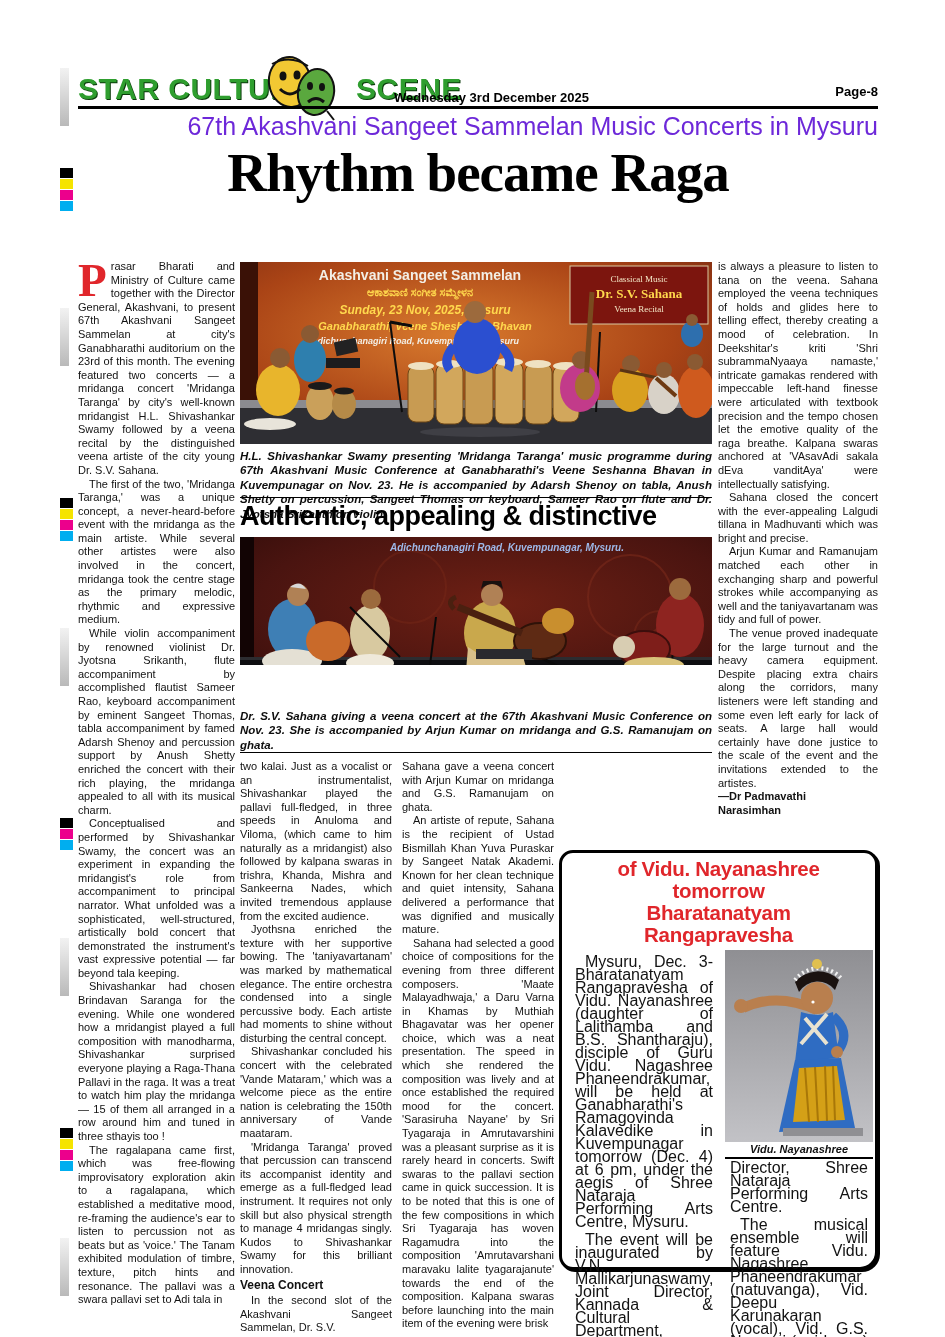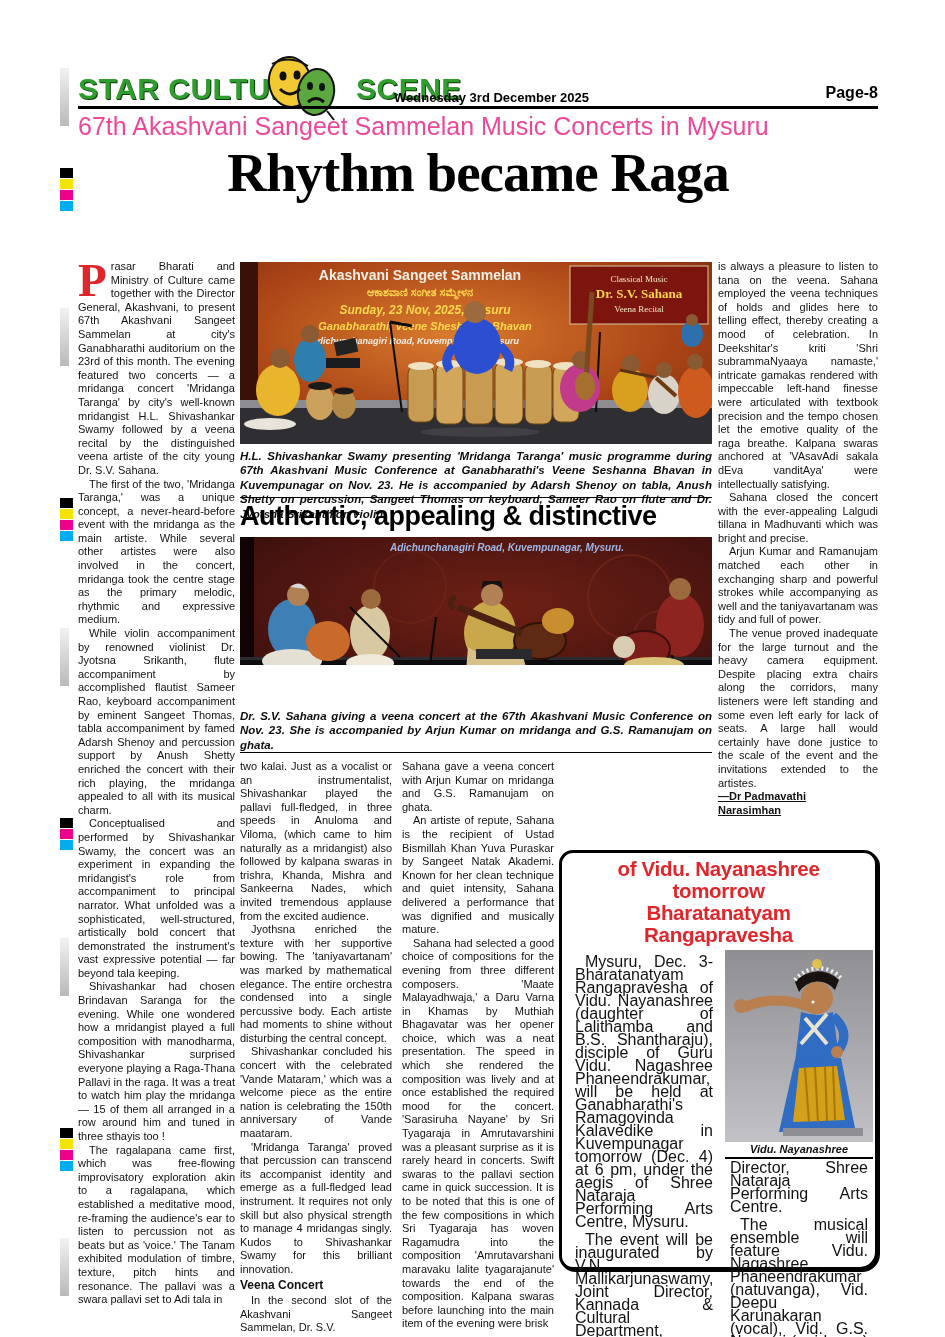--- a/index.html
+++ b/index.html
@@ -6,37 +6,37 @@
   .page{position:relative;width:945px;height:1337px;background:#ffffff;margin:0 auto;
         font-family:"Liberation Sans",sans-serif;overflow:hidden;color:#111;}
   
   .masthead{position:absolute;left:78px;top:70px;width:800px;height:38px;}
   .brand{position:absolute;top:2px;font-weight:bold;font-size:30px;letter-spacing:.5px;
          color:#2f9e2f;text-shadow:1px 1px 0 #0a3a0a;font-family:"Liberation Sans",sans-serif;}
   .brand-left{left:0;}
   .brand-right{left:278px;}
   .masks{position:absolute;left:174px;top:-14px;width:100px;height:66px;}
   .mast-date{position:absolute;left:316px;top:20px;font-weight:bold;font-size:13px;color:#000;}
-  .mast-page{position:absolute;right:0;top:14px;font-weight:bold;font-size:16px;color:#000;}
+  .mast-page{position:absolute;right:0;top:14px;font-weight:bold;font-size:13px;color:#000;}
   .mast-rule{position:absolute;left:78px;top:106px;width:800px;height:3px;background:#000;}
   
-  .kicker{position:absolute;left:78px;top:112px;width:800px;text-align:left;
-          font-size:25px;color:#ec4899;}
+  .kicker{position:absolute;left:78px;top:112px;width:800px;text-align:right;
+          font-size:25px;color:#6d28d9;}
   .headline{position:absolute;left:48px;top:146px;width:860px;text-align:center;
             font-family:"Liberation Serif",serif;font-weight:bold;font-size:55px;
             line-height:54px;color:#000;letter-spacing:-1px;}
   
   .colblock{position:absolute;}
   .colblock p{margin:0;text-align:justify;font-size:11px;line-height:13.6px;color:#121212;}
   .colblock p.ind{text-indent:11px;}
   .dropcap{float:left;color:#e0262b;font-family:"Liberation Serif",serif;font-weight:bold;
            font-size:47px;line-height:38px;padding:1px 4px 0 0;}
   .subhead-small{font-weight:bold;text-align:left;text-indent:0 !important;
                  font-size:12px !important;padding:2px 0;}
-  .byline{font-weight:bold;text-align:right;text-indent:0 !important;text-decoration:underline;}
+  .byline{font-weight:bold;text-align:right;text-indent:0 !important;}
   
   .photo{position:absolute;left:240px;width:472px;overflow:hidden;background:#000;}
   .caption{position:absolute;left:240px;width:472px;font-size:11.5px;line-height:14.4px;
            font-weight:bold;font-style:italic;text-align:justify;color:#0d0d0d;}
   .midrule{position:absolute;left:240px;width:472px;height:1px;background:#000;}
   .subhead2{position:absolute;left:240px;top:501px;width:472px;font-weight:bold;
             font-size:27px;letter-spacing:-.5px;color:#000;}
   
   .eventbox{position:absolute;left:559px;top:850px;width:319px;height:420px;
             border:3px solid #000;border-radius:14px 14px 18px 14px;background:#fff;

